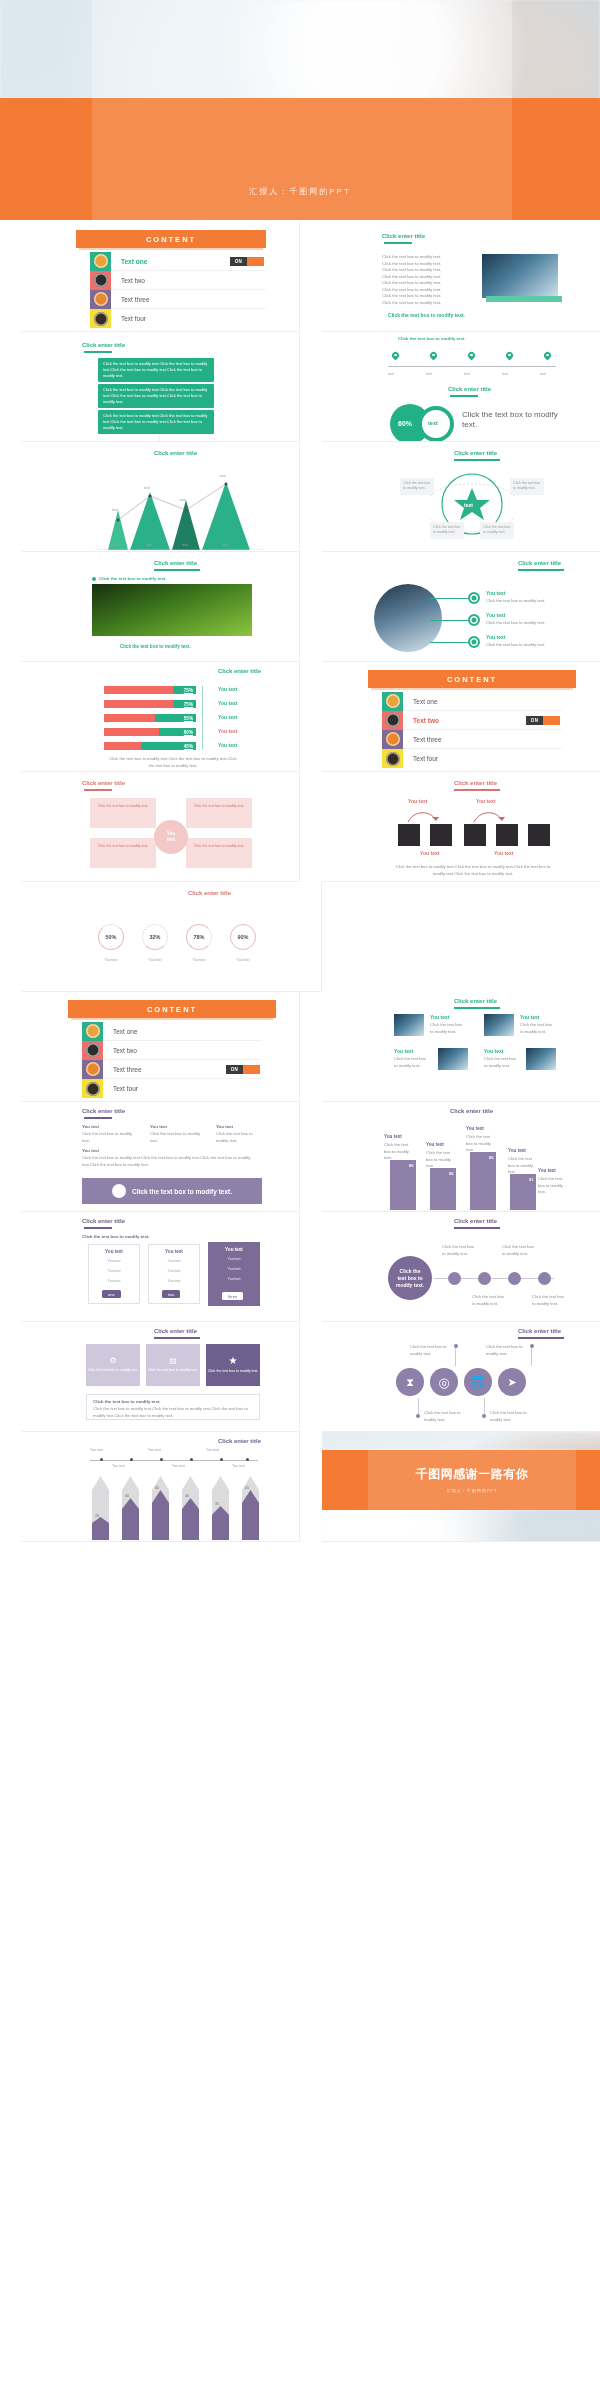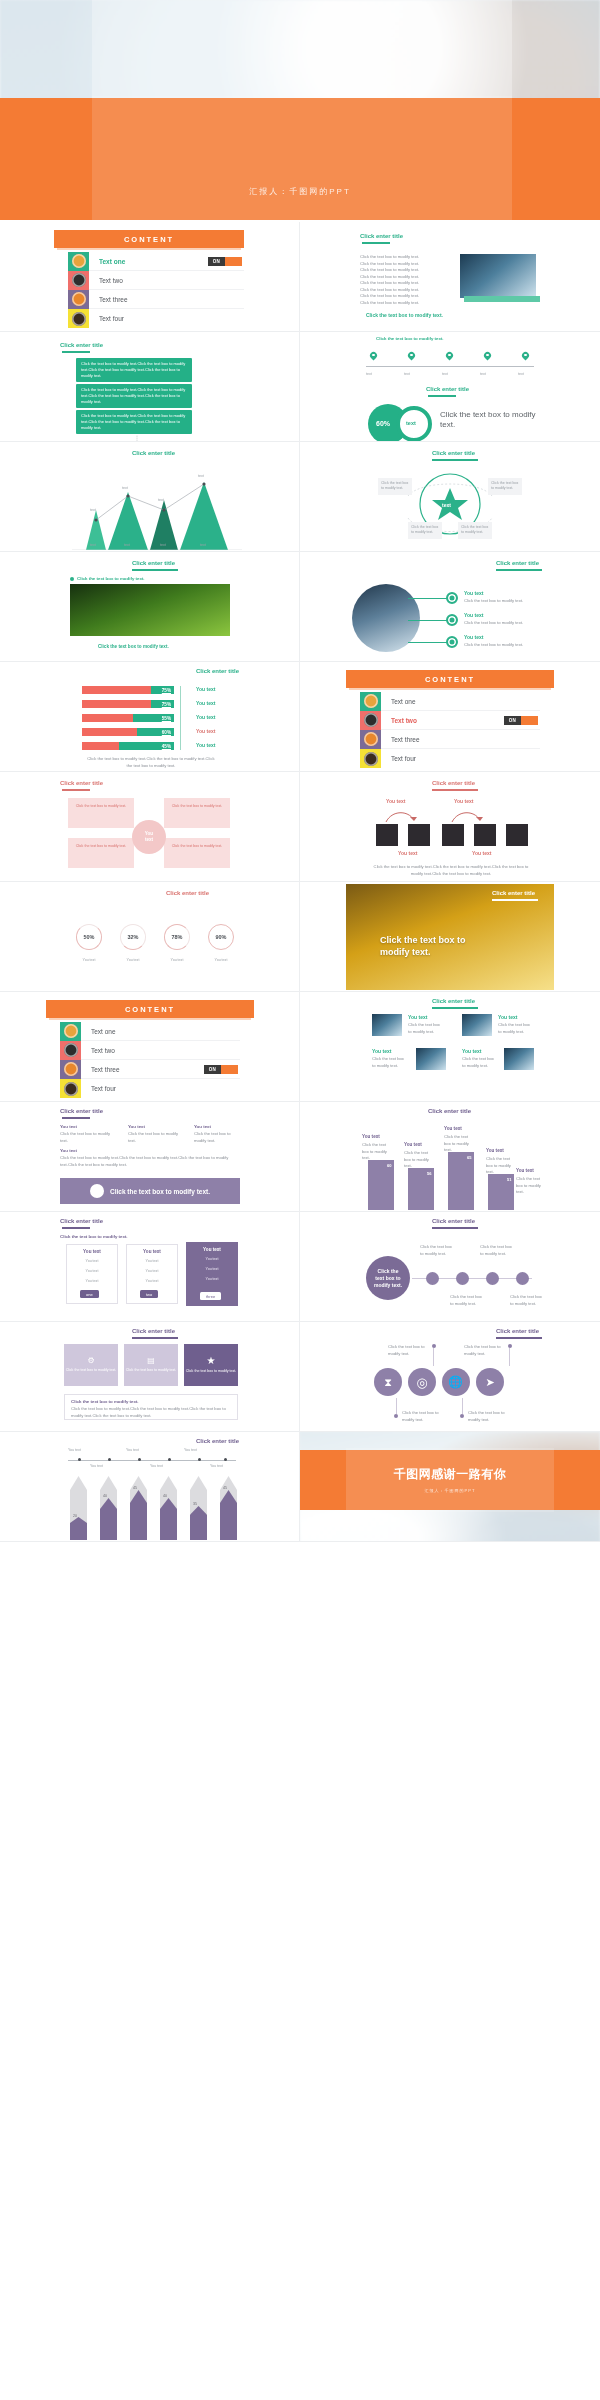--- a/index.html
+++ b/index.html
@@ -36,21 +36,21 @@
   .cover-title { position:absolute; left:0; top:146px; width:600px; text-align:center;
       color:#fff; font-size:26px; font-weight:bold; letter-spacing:1px;
       text-shadow:0 1px 2px rgba(0,0,0,.12); }
   .cover-sub { position:absolute; left:0; top:186px; width:600px; text-align:center;
       color:rgba(255,255,255,.85); font-size:8px; letter-spacing:2px; }
 
   
   .grid { position:absolute; left:0; top:222px; width:600px; }
   .row { display:flex; width:600px; }
   .slide { width:300px; height:110px; position:relative; background:#fff;
-           border-right:1px solid #eceef0; border-bottom:1px solid #eceef0; overflow:hidden; }
+           border-right:1px solid #eceef0; border-bottom:1px solid #eceef0; overflow:hidden;margin-left:22px; }
   .slide:nth-child(2n) { border-right:none; }
   .inner { position:absolute; left:46px; top:2px; width:208px; height:106px; background:#fff; }
   .fullbleed { position:absolute; left:46px; top:2px; width:208px; height:106px; overflow:hidden; }
 
   
   .t-underline { position:absolute; font-size:6px; font-weight:bold; color:#2bb18a; }
   .t-underline i { position:absolute; left:2px; top:9px; width:28px; height:2.2px;
                    background:#2bb18a; display:block; }
   .t-red { color:#d9736f; }
   .t-red i { background:#d9736f; }
@@ -478,28 +478,20 @@
         <div class="circ" style="left:162px;top:40px;border:1.6px solid #e8b9b7">
             <span>90%</span>
           </div>
         <div class="mini" style="position:absolute;left:30px;top:74px;width:26px;text-align:center">You text</div>
         <div class="mini" style="position:absolute;left:74px;top:74px;width:26px;text-align:center">You text</div>
         <div class="mini" style="position:absolute;left:118px;top:74px;width:26px;text-align:center">You text</div>
         <div class="mini" style="position:absolute;left:162px;top:74px;width:26px;text-align:center">You text</div>
       </div>
     </div>
 
-    <div class="slide">
-      <div class="fullbleed">
-        <div class="photo gold" style="position:absolute;inset:0"></div>
-        <div class="t-underline" style="left:146px;top:6px;color:#fff">
-          <span>Click enter title</span><i style="left:0;width:46px;background:#fff"></i></div>
-        <div style="position:absolute;left:34px;top:50px;width:150px;color:#fff;font-size:9px;font-weight:bold;line-height:1.35;text-shadow:0 1px 2px rgba(0,0,0,.3)">Click the text box to<br>modify text.</div>
-      </div>
-    </div>
   </div>
 
   <div class="row">
 
     <div class="slide">
       <div class="inner">
         <div class="ohead" style="left:0;width:208px">
           <div class="sh" style="width:202px"></div>
           <span>CONTENT</span>
         </div>

